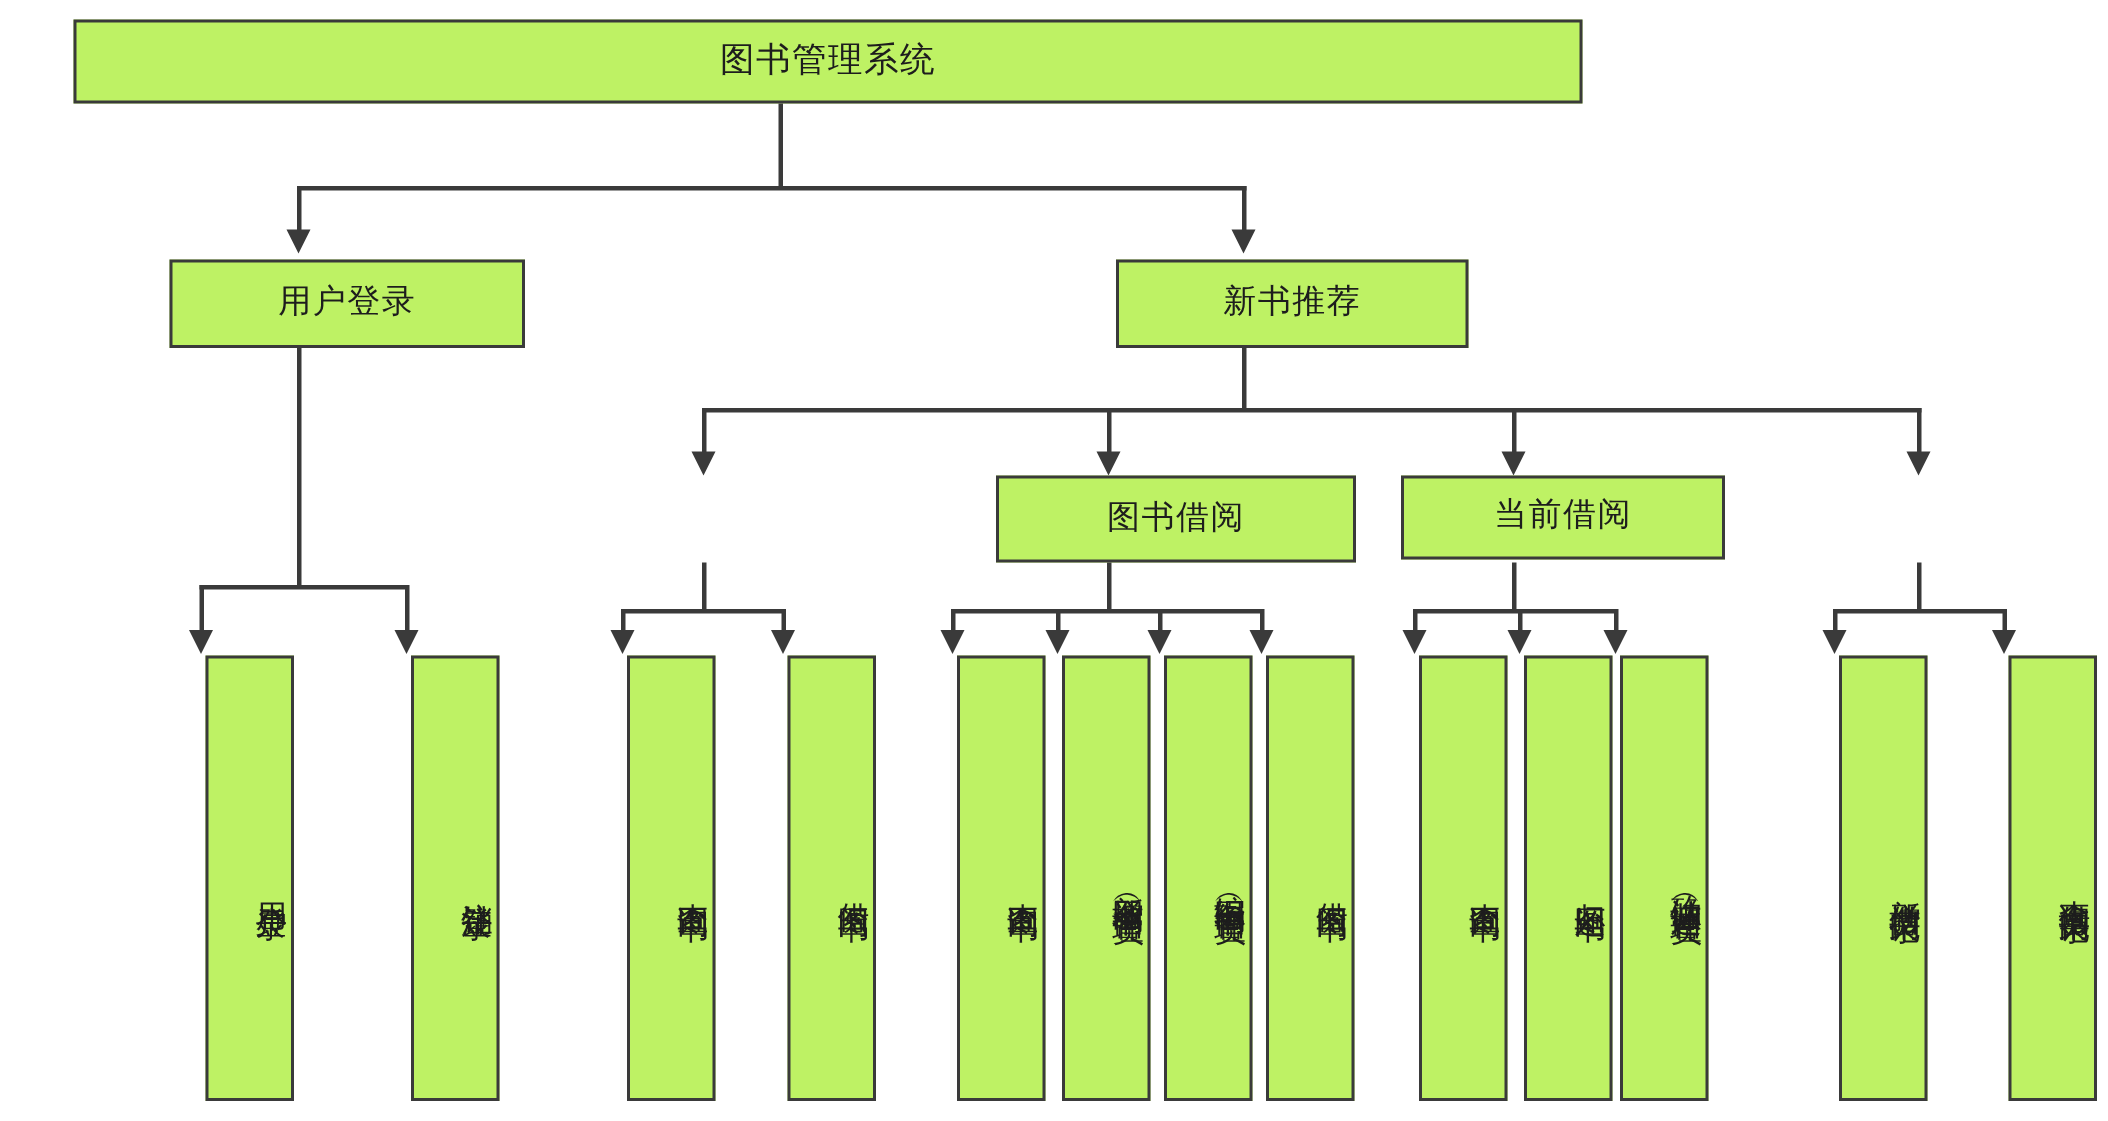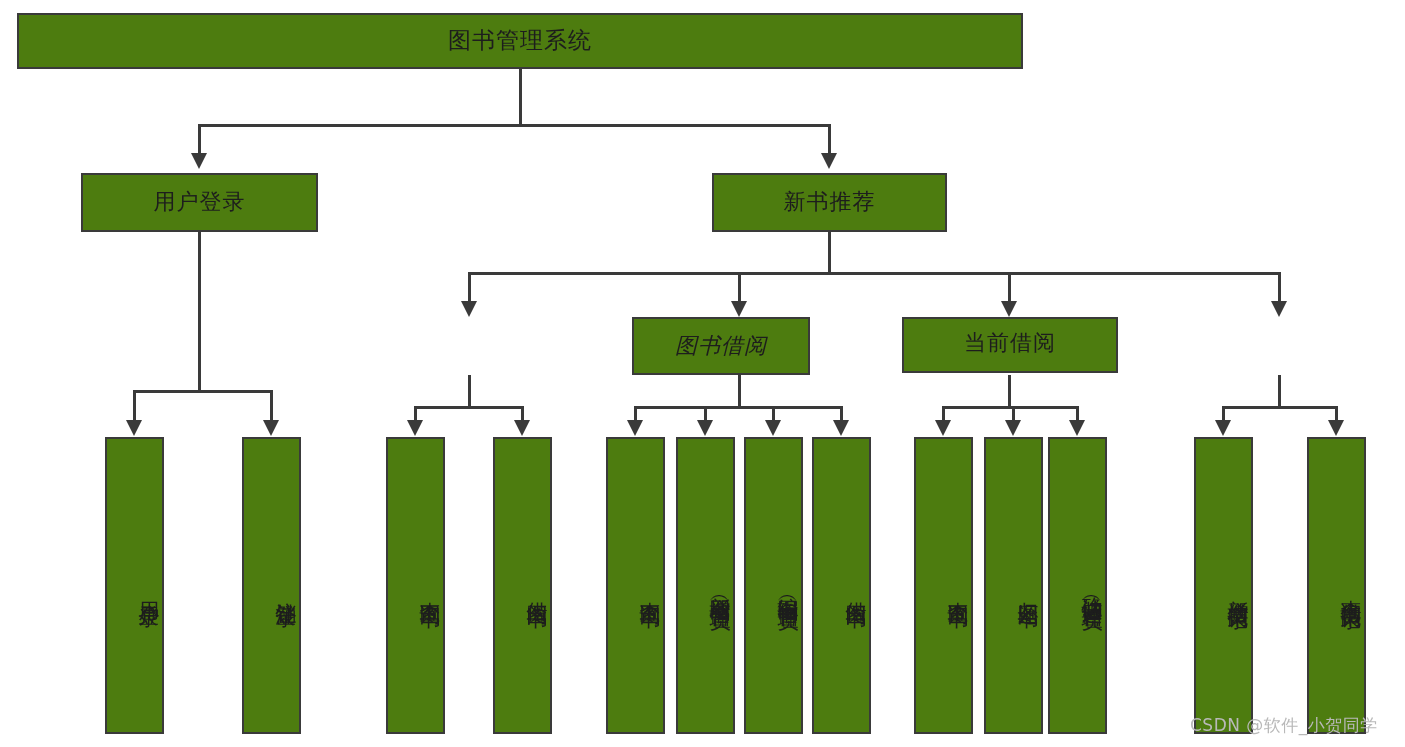--- a/index.html
+++ b/index.html
@@ -14,25 +14,26 @@
     position: relative;
     width: 1405px;
     height: 747px;
     background: #ffffff;
     overflow: hidden;
   }
   .node {
     position: absolute;
     box-sizing: border-box;
     border: 2px solid #3a3a3a;
-    background: #4d7c0f;
+    background: #bef264;
     display: flex;
     align-items: center;
     justify-content: center;
     color: #1d1d1d;
+    margin-left: 32px;
   }
   .node.horiz {
     font-size: 22px;
     letter-spacing: 1px;
     line-height: 1.2;
     text-align: center;
     white-space: nowrap;
   }
   .node.root {
     font-size: 23px;
@@ -114,21 +115,21 @@
   <div class="edge h" style="left:468px; top:272px; width:813px; height:3px;"></div>
   <div class="edge v" style="left:468px; top:272px; width:3px; height:31px;"></div>
   <div class="arrow" style="left:461px; top:301px;"></div>
   <div class="edge v" style="left:738px; top:272px; width:3px; height:31px;"></div>
   <div class="arrow" style="left:731px; top:301px;"></div>
   <div class="edge v" style="left:1008px; top:272px; width:3px; height:31px;"></div>
   <div class="arrow" style="left:1001px; top:301px;"></div>
   <div class="edge v" style="left:1278px; top:272px; width:3px; height:31px;"></div>
   <div class="arrow" style="left:1271px; top:301px;"></div>
 
-  <div class="node horiz" style="left:632px; top:317px; width:178px; height:58px;font-style:italic;">
+  <div class="node horiz" style="left:632px; top:317px; width:240px; height:58px;">
     <span>图书借阅</span>
   </div>
   <div class="node horiz" style="left:902px; top:317px; width:216px; height:56px;font-family:Liberation Mono, monospace;">
     <span>当前借阅</span>
   </div>
 
   <div class="edge v" style="left:468px; top:375px; width:3px; height:33px;"></div>
   <div class="edge h" style="left:414px; top:406px; width:110px; height:3px;"></div>
   <div class="edge v" style="left:414px; top:406px; width:3px; height:15px;"></div>
   <div class="arrow" style="left:407px; top:420px;"></div>
@@ -199,15 +200,14 @@
     <span class="vtext">确认归还（管理员）</span>
   </div>
 
   <div class="node vert" style="left:1194px; top:437px; width:59px; height:297px;">
     <span class="vtext">新增借阅记录</span>
   </div>
   <div class="node vert" style="left:1307px; top:437px; width:59px; height:297px;">
     <span class="vtext">查询借阅记录</span>
   </div>
 
-  <div class="watermark" style="left:1190px; top:714px;">CSDN @软件_小贺同学</div>
 
 </div>
 
 </body></html>

